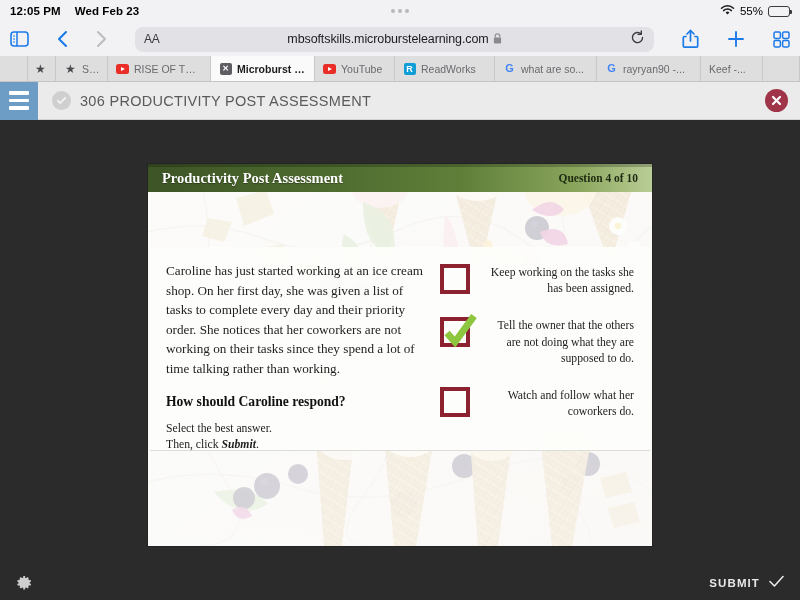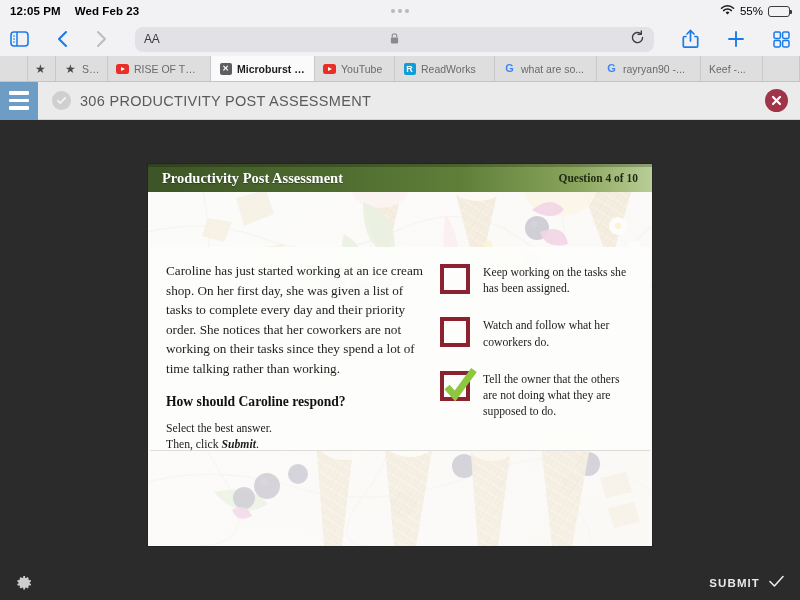--- a/index.html
+++ b/index.html
@@ -246,20 +246,21 @@
   }
   .tick {
     position: absolute;
     left: -4px; top: -12px;
     width: 40px; height: 40px;
     pointer-events: none;
   }
   .choice-text {
     font-size: 11.7px; line-height: 16.2px; color: #1d1d1d;
     padding-top: 1px;
+    text-align: right;
   }
 
   
   .bottombar {
     height: 43px;
     background: #2b2b2b;
     display: flex; align-items: center;
     padding: 0 16px;
   }
   .gear { color: #cfcfcf; display: flex; }
@@ -311,20 +312,21 @@
   </span>
   <span class="tb-icon dim">
     <svg width="11" height="18" viewBox="0 0 11 18">
       <polyline points="2,2 9,9 2,16" fill="none" stroke="#bcbcc0" stroke-width="2.1" stroke-linecap="round" stroke-linejoin="round"></polyline>
     </svg>
   </span>
 
   <div class="urlbar">
     <span class="aa">AA</span>
     <span class="url-center">
+      <span class="url-text">mbsoftskills.microburstelearning.com</span>
       <span>
         <svg width="9" height="11" viewBox="0 0 9 11">
           <path d="M2.2 4.6 V3.1 a2.3 2.3 0 0 1 4.6 0 V4.6" fill="none" stroke="#8a8a8e" stroke-width="1.1"></path>
           <rect x="0.9" y="4.4" width="7.2" height="6" rx="1.2" fill="#8a8a8e"></rect>
         </svg>
       </span>
     </span>
     <span class="reload">
       <svg width="15" height="15" viewBox="0 0 15 15">
         <path d="M12.6 7.5 a5.1 5.1 0 1 1 -1.6 -3.7" fill="none" stroke="#3b3b3d" stroke-width="1.4" stroke-linecap="round"></path>
@@ -571,33 +573,33 @@
           <div><span>Then, click </span><b><i>Submit</i></b><span>.</span></div>
         </div>
       </div>
 
       <div class="col-right">
         <div class="choice">
           <span class="cbox"></span>
           <span class="choice-text">Keep working on the tasks she has been assigned.</span>
         </div>
         <div class="choice">
-          <span class="cbox"></span>
-          <span class="choice-text">Watch and follow what her coworkers do.</span>
-        </div>
-        <div class="choice">
           <span class="cbox">
             <span class="tick">
               <svg width="40" height="40" viewBox="0 0 40 40">
                 <polyline points="7,24 15,33 34,7" fill="none" stroke="#8ec63f" stroke-width="7" stroke-linecap="butt" stroke-linejoin="miter"></polyline>
               </svg>
             </span>
           </span>
           <span class="choice-text">Tell the owner that the others are not doing what they are supposed to do.</span>
         </div>
+        <div class="choice">
+          <span class="cbox"></span>
+          <span class="choice-text">Watch and follow what her coworkers do.</span>
+        </div>
       </div>
     </div>
   </div>
 </div>
 
 <div class="bottombar">
   <span class="gear">
     <svg width="17" height="17" viewBox="0 0 17 17">
       <path fill="#cfcfcf" d="M8.5 5.4a3.1 3.1 0 1 0 0 6.2 3.1 3.1 0 0 0 0-6.2zm0 4.6a1.5 1.5 0 1 1 0-3 1.5 1.5 0 0 1 0 3z"></path>
       <path fill="#cfcfcf" d="M15.1 9.9l-1.3-.4a5.4 5.4 0 0 0 0-1.5l1.3-.4-.6-1.8-1.3.4a5.4 5.4 0 0 0-1-1.1l.6-1.2-1.6-1-.7 1.2a5.4 5.4 0 0 0-1.4-.4V2.1H7.2v1.6a5.4 5.4 0 0 0-1.4.4l-.7-1.2-1.6 1 .6 1.2a5.4 5.4 0 0 0-1 1.1l-1.3-.4-.6 1.8 1.3.4a5.4 5.4 0 0 0 0 1.5l-1.3.4.6 1.8 1.3-.4a5.4 5.4 0 0 0 1 1.1l-.6 1.2 1.6 1 .7-1.2a5.4 5.4 0 0 0 1.4.4v1.6h1.9v-1.6a5.4 5.4 0 0 0 1.4-.4l.7 1.2 1.6-1-.6-1.2a5.4 5.4 0 0 0 1-1.1l1.3.4z"></path>

